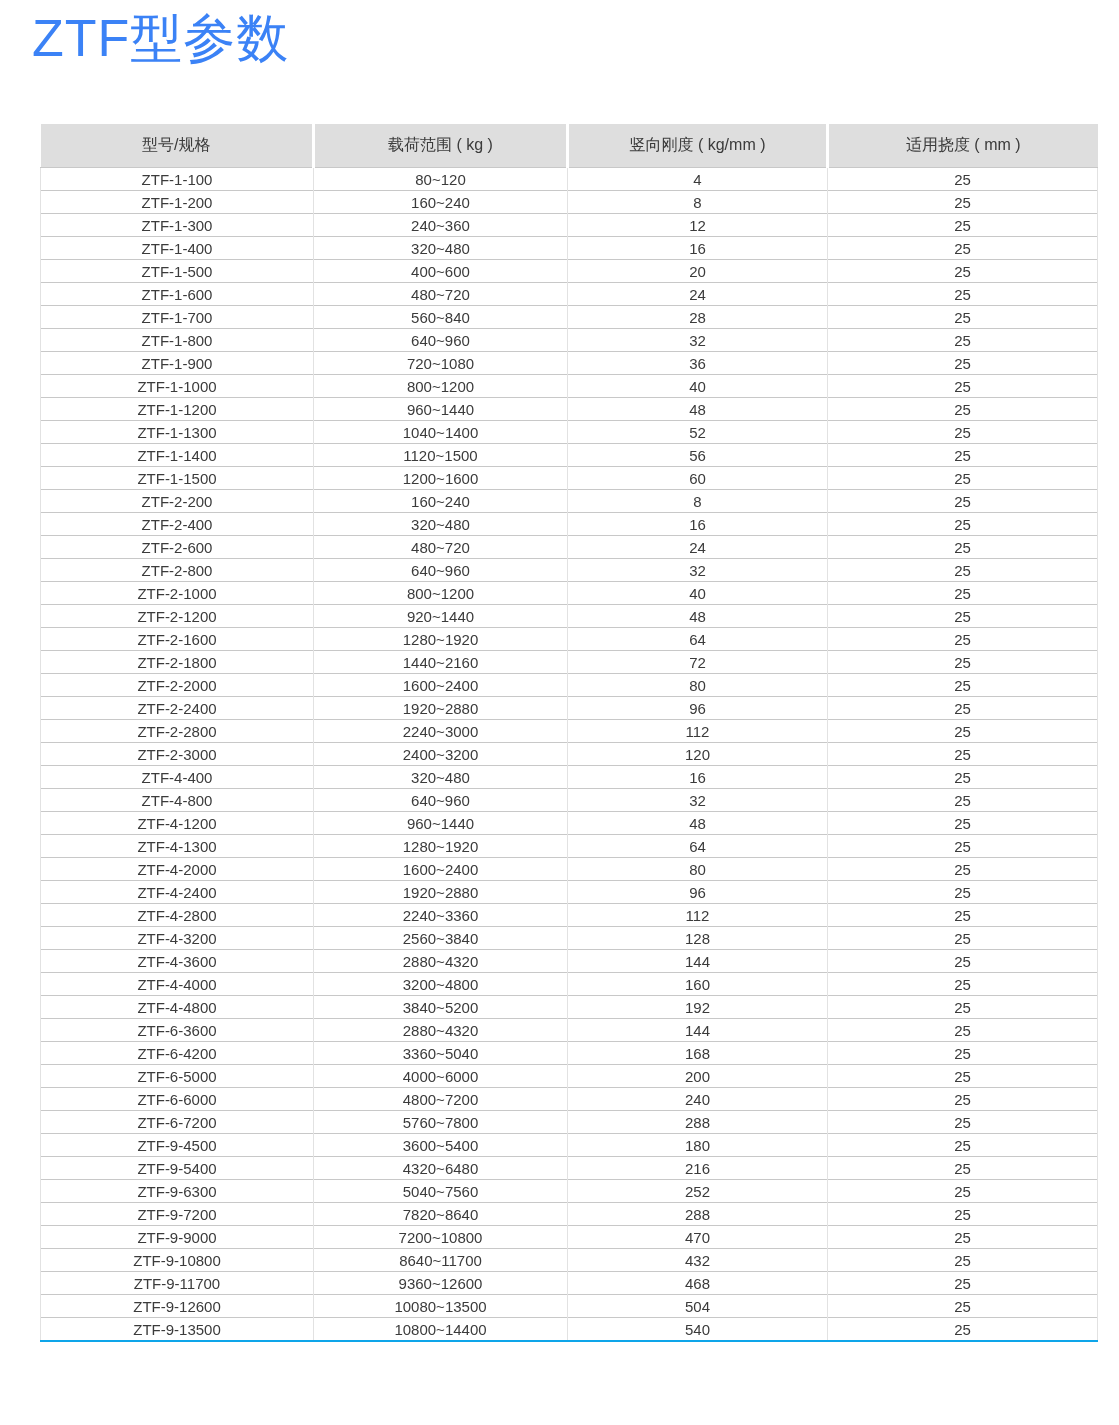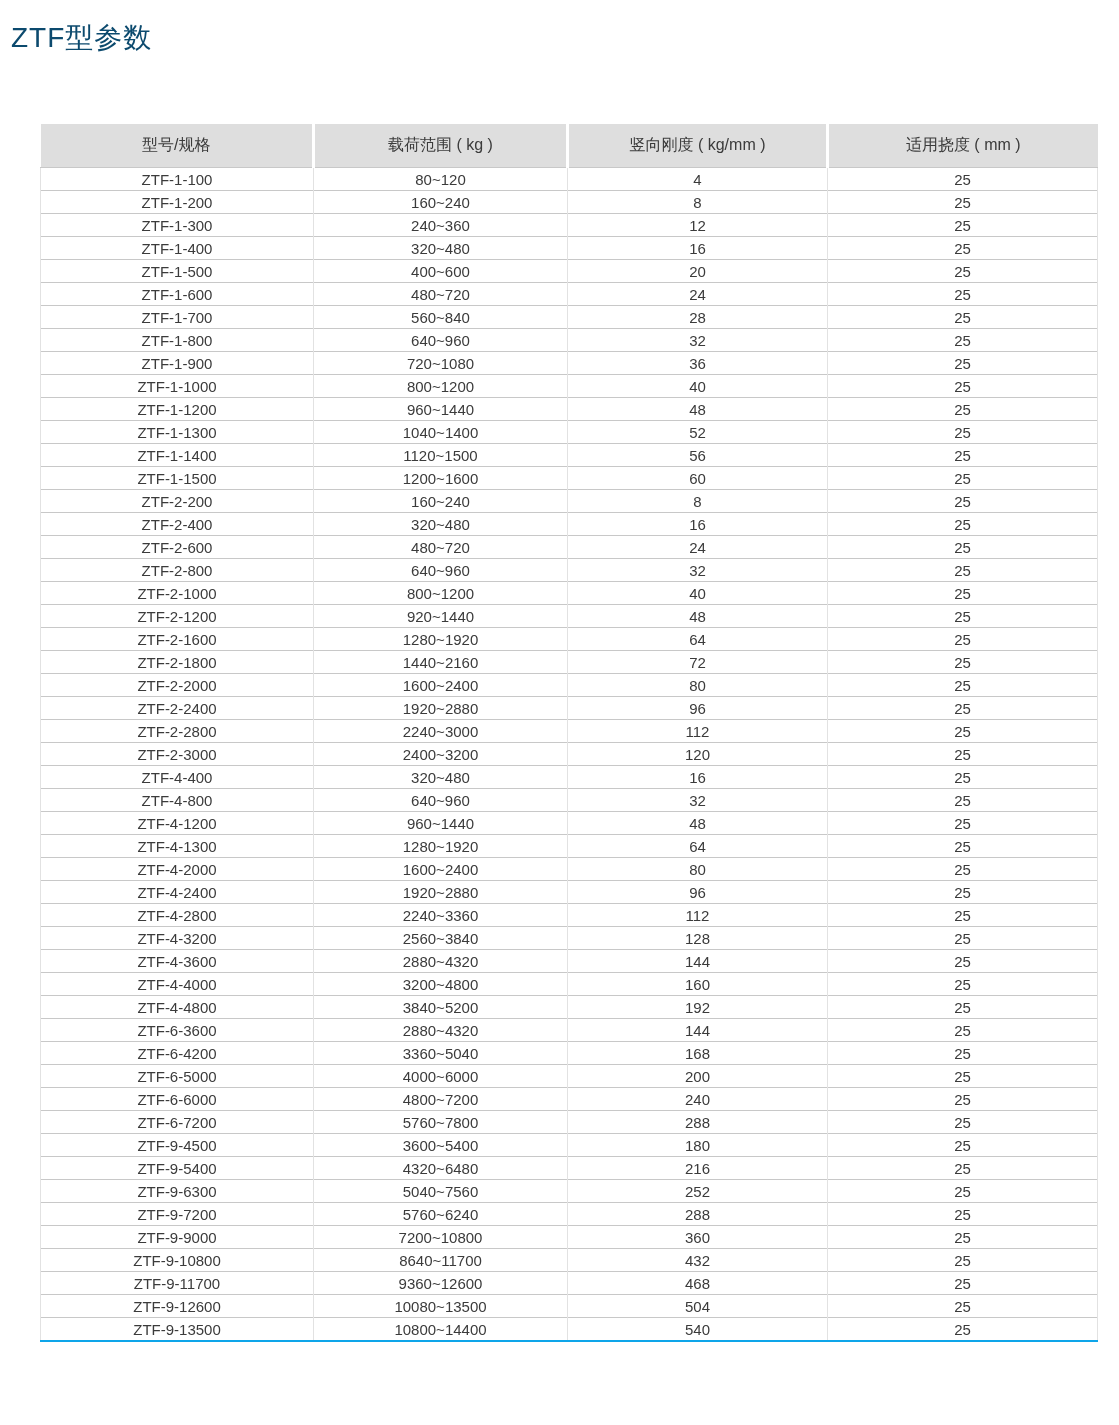--- a/index.html
+++ b/index.html
@@ -10,27 +10,27 @@
   }
   .page {
     position: relative;
     width: 1119px;
     height: 1425px;
     background: #ffffff;
     overflow: hidden;
   }
   .title {
     position: absolute;
-    left: 11px;
+    left: 32px;
     top: 14px;
     margin: 0;
-    font-size: 28px;
+    font-size: 52px;
     line-height: 48px;
     font-weight: 500;
-    color: #0c4a6e;
+    color: #3b82f6;
     letter-spacing: 1px;
   }
   table.params {
     position: absolute;
     left: 40px;
     top: 124px;
     width: 1057px;
     border-collapse: collapse;
     table-layout: fixed;
   }
@@ -357,28 +357,28 @@
           <td>25</td>
         </tr>
         <tr>
           <td>ZTF-9-6300</td>
           <td>5040~7560</td>
           <td>252</td>
           <td>25</td>
         </tr>
         <tr>
           <td>ZTF-9-7200</td>
-          <td>5760~6240</td>
+          <td>7820~8640</td>
           <td>288</td>
           <td>25</td>
         </tr>
         <tr>
           <td>ZTF-9-9000</td>
           <td>7200~10800</td>
-          <td>360</td>
+          <td>470</td>
           <td>25</td>
         </tr>
         <tr>
           <td>ZTF-9-10800</td>
           <td>8640~11700</td>
           <td>432</td>
           <td>25</td>
         </tr>
         <tr>
           <td>ZTF-9-11700</td>

